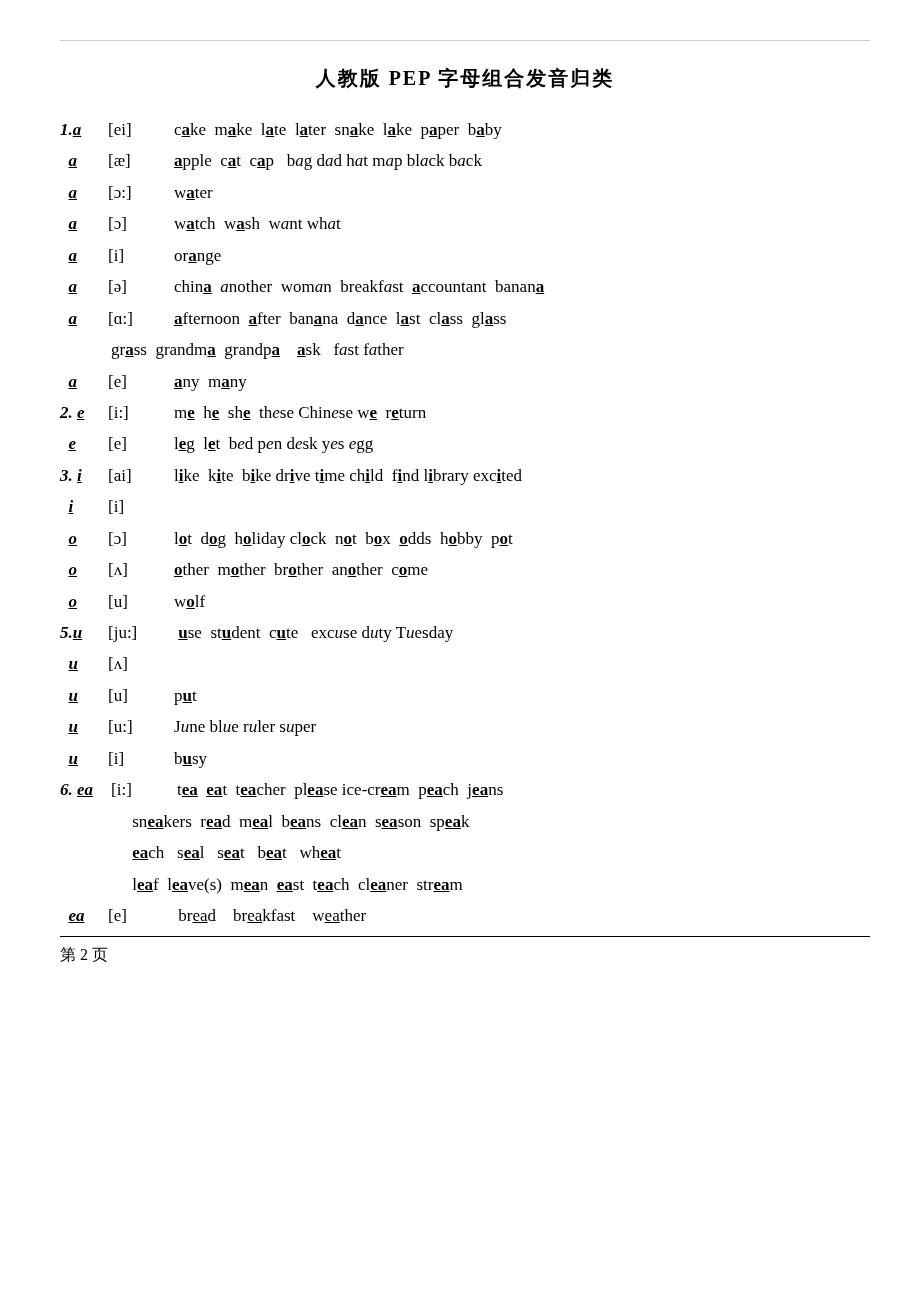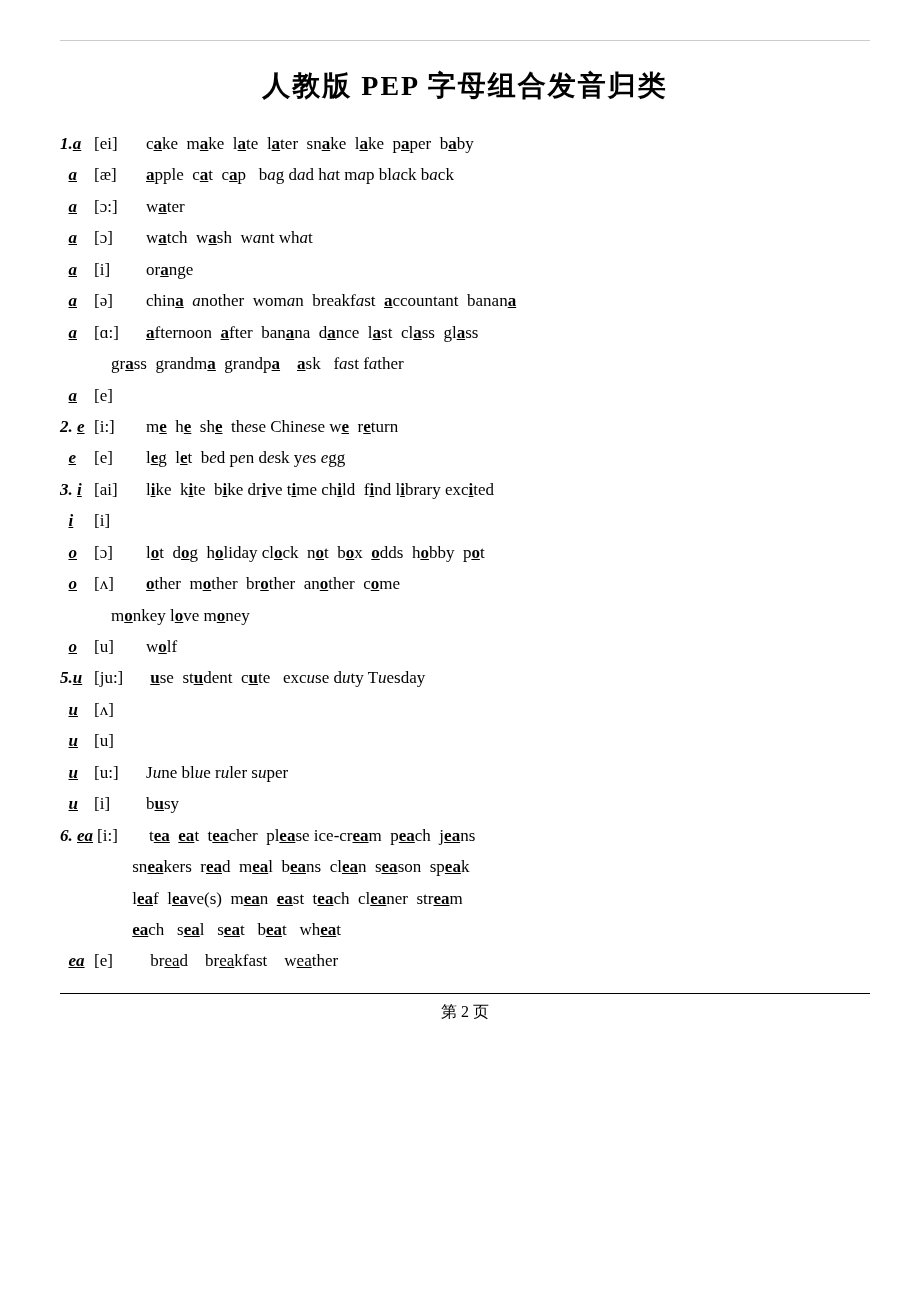--- a/index.html
+++ b/index.html
@@ -10,47 +10,46 @@
       color: #000;
       padding: 40px 50px 40px 60px;
       line-height: 1.75;
     }
     .top-line {
       border-top: 1px solid #ccc;
       margin-bottom: 20px;
     }
     .title {
       text-align: center;
-      font-size: 28px;
+      font-size: 20px;
       font-weight: bold;
       margin-bottom: 18px;
       letter-spacing: 2px;
     }
     .content {
       font-size: 17px;
       line-height: 1.85;
     }
     u { text-decoration: underline; }
     b { font-weight: normal; }
     i { font-style: italic; }
     .page-footer {
       border-top: 1px solid #000;
-      text-align: center;
-      margin-top: 16px;
+      margin-top: 5px;
       padding-top: 4px;
       font-size: 16px;
     }
     .row {
       display: flex;
       align-items: flex-end;
       flex-wrap: wrap;
       margin-bottom: 0px;
     }
     .col-num { min-width: 30px; font-weight: bold; font-style: italic; }
-    .col-ipa { min-width: 48px; margin: 0 4px; }
+    .col-ipa { min-width: 48px; margin: 0 18px; }
     .col-words { flex: 1; }
     span.bu { font-weight: bold; text-decoration: underline; }
   </style>
 </head>
 <body>
 
 <div class="top-line"></div>
 
 <div class="title">人教版 PEP 字母组合发音归类</div>
 
@@ -115,20 +114,23 @@
   <div class="row">
     <span class="col-num">&nbsp;&nbsp;&nbsp;&nbsp;&nbsp;&nbsp;&nbsp;&nbsp;</span>
     <span class="col-words">
       &nbsp;&nbsp;&nbsp;&nbsp;gr<span class="bu">a</span>ss&nbsp; grandm<span class="bu">a</span>&nbsp; grandp<span class="bu">a</span>&nbsp;&nbsp;&nbsp; <span class="bu">a</span>sk&nbsp;&nbsp; f<i>a</i>st f<i>a</i>ther
     </span>
   </div>
 
   <div class="row">
     <span class="col-num">&nbsp;&nbsp;<u><i>a</i></u></span>
     <span class="col-ipa">[e]</span>
+    <span class="col-words">
+      <span class="bu">a</span>ny&nbsp; m<span class="bu">a</span>ny
+    </span>
   </div>
 
   <div class="row">
     <span class="col-num">2. <u><i>e</i></u></span>
     <span class="col-ipa">[i:]</span>
     <span class="col-words">
       m<span class="bu">e</span>&nbsp; h<span class="bu">e</span>&nbsp; sh<span class="bu">e</span>&nbsp; th<i>e</i>se Chin<i>e</i>se w<span class="bu">e</span>&nbsp; r<span class="bu">e</span>turn
     </span>
   </div>
 
@@ -163,26 +165,20 @@
   </div>
 
   <div class="row">
     <span class="col-num">&nbsp;&nbsp;<u><i>o</i></u></span>
     <span class="col-ipa">[ʌ]</span>
     <span class="col-words">
       <span class="bu">o</span>ther&nbsp; m<span class="bu">o</span>ther&nbsp; br<span class="bu">o</span>ther&nbsp; an<span class="bu">o</span>ther&nbsp; c<span class="bu">o</span>me
     </span>
   </div>
 
-  <div class="row">
-    <span class="col-num">&nbsp;&nbsp;&nbsp;&nbsp;&nbsp;&nbsp;&nbsp;&nbsp;</span>
-    <span class="col-words">
-      &nbsp;&nbsp;&nbsp;&nbsp;m<span class="bu">o</span>nkey l<span class="bu">o</span>ve m<span class="bu">o</span>ney
-    </span>
-  </div>
 
   <div class="row">
     <span class="col-num">&nbsp;&nbsp;<u><i>o</i></u></span>
     <span class="col-ipa">[u]</span>
     <span class="col-words">
       w<span class="bu">o</span>lf
     </span>
   </div>
 
   <div class="row">
@@ -194,20 +190,23 @@
   </div>
 
   <div class="row">
     <span class="col-num">&nbsp;&nbsp;<u><i>u</i></u></span>
     <span class="col-ipa">[ʌ]</span>
   </div>
 
   <div class="row">
     <span class="col-num">&nbsp;&nbsp;<u><i>u</i></u></span>
     <span class="col-ipa">[u]</span>
+    <span class="col-words">
+      p<span class="bu">u</span>t
+    </span>
   </div>
 
   <div class="row">
     <span class="col-num">&nbsp;&nbsp;<u><i>u</i></u></span>
     <span class="col-ipa">[u:]</span>
     <span class="col-words">
       J<i>u</i>ne bl<i>u</i>e r<i>u</i>ler s<i>u</i>per
     </span>
   </div>
 
@@ -230,28 +229,28 @@
   <div class="row">
     <span class="col-num">&nbsp;&nbsp;&nbsp;&nbsp;&nbsp;&nbsp;&nbsp;&nbsp;&nbsp;&nbsp;&nbsp;</span>
     <span class="col-words">
       &nbsp;&nbsp;&nbsp;&nbsp;&nbsp;&nbsp;sn<span class="bu">ea</span>kers&nbsp; r<span class="bu">ea</span>d&nbsp; m<span class="bu">ea</span>l&nbsp; b<span class="bu">ea</span>ns&nbsp; cl<span class="bu">ea</span>n&nbsp; s<span class="bu">ea</span>son&nbsp; sp<span class="bu">ea</span>k
     </span>
   </div>
 
   <div class="row">
     <span class="col-num">&nbsp;&nbsp;&nbsp;&nbsp;&nbsp;&nbsp;&nbsp;&nbsp;&nbsp;&nbsp;&nbsp;</span>
     <span class="col-words">
+      &nbsp;&nbsp;&nbsp;&nbsp;&nbsp;&nbsp;<span class="bu">ea</span>ch&nbsp;&nbsp; s<span class="bu">ea</span>l&nbsp;&nbsp; s<span class="bu">ea</span>t&nbsp;&nbsp; b<span class="bu">ea</span>t&nbsp;&nbsp; wh<span class="bu">ea</span>t
+    </span>
+  </div>
+
+  <div class="row">
+    <span class="col-num">&nbsp;&nbsp;&nbsp;&nbsp;&nbsp;&nbsp;&nbsp;&nbsp;&nbsp;&nbsp;&nbsp;</span>
+    <span class="col-words">
       &nbsp;&nbsp;&nbsp;&nbsp;&nbsp;&nbsp;l<span class="bu">ea</span>f&nbsp; l<span class="bu">ea</span>ve(s)&nbsp; m<span class="bu">ea</span>n&nbsp; <span class="bu">ea</span>st&nbsp; t<span class="bu">ea</span>ch&nbsp; cl<span class="bu">ea</span>ner&nbsp; str<span class="bu">ea</span>m
-    </span>
-  </div>
-
-  <div class="row">
-    <span class="col-num">&nbsp;&nbsp;&nbsp;&nbsp;&nbsp;&nbsp;&nbsp;&nbsp;&nbsp;&nbsp;&nbsp;</span>
-    <span class="col-words">
-      &nbsp;&nbsp;&nbsp;&nbsp;&nbsp;&nbsp;<span class="bu">ea</span>ch&nbsp;&nbsp; s<span class="bu">ea</span>l&nbsp;&nbsp; s<span class="bu">ea</span>t&nbsp;&nbsp; b<span class="bu">ea</span>t&nbsp;&nbsp; wh<span class="bu">ea</span>t
     </span>
   </div>
 
   <div class="row">
     <span class="col-num">&nbsp;&nbsp;<u><i>ea</i></u></span>
     <span class="col-ipa">[e]</span>
     <span class="col-words">
       &nbsp;<b>br<u>ea</u>d</b>&nbsp;&nbsp;&nbsp; <b>br<u>ea</u>kfast</b>&nbsp;&nbsp;&nbsp; <b>w<u>ea</u>ther</b>
     </span>
   </div>

